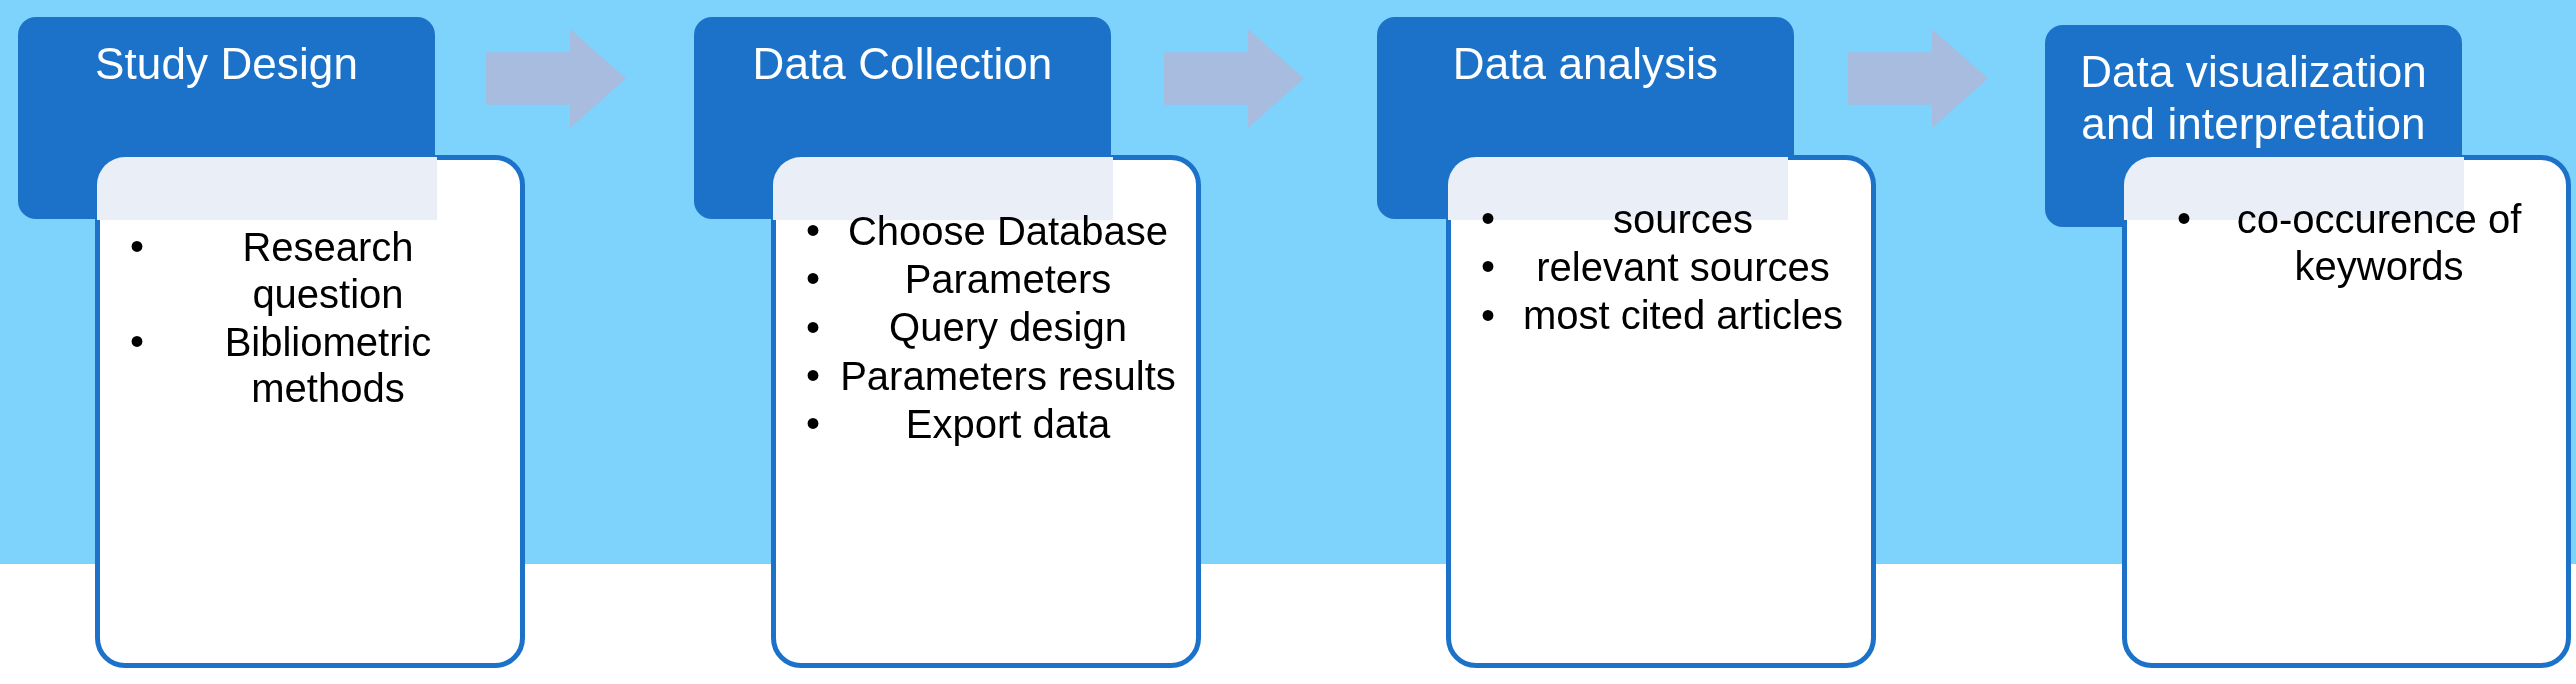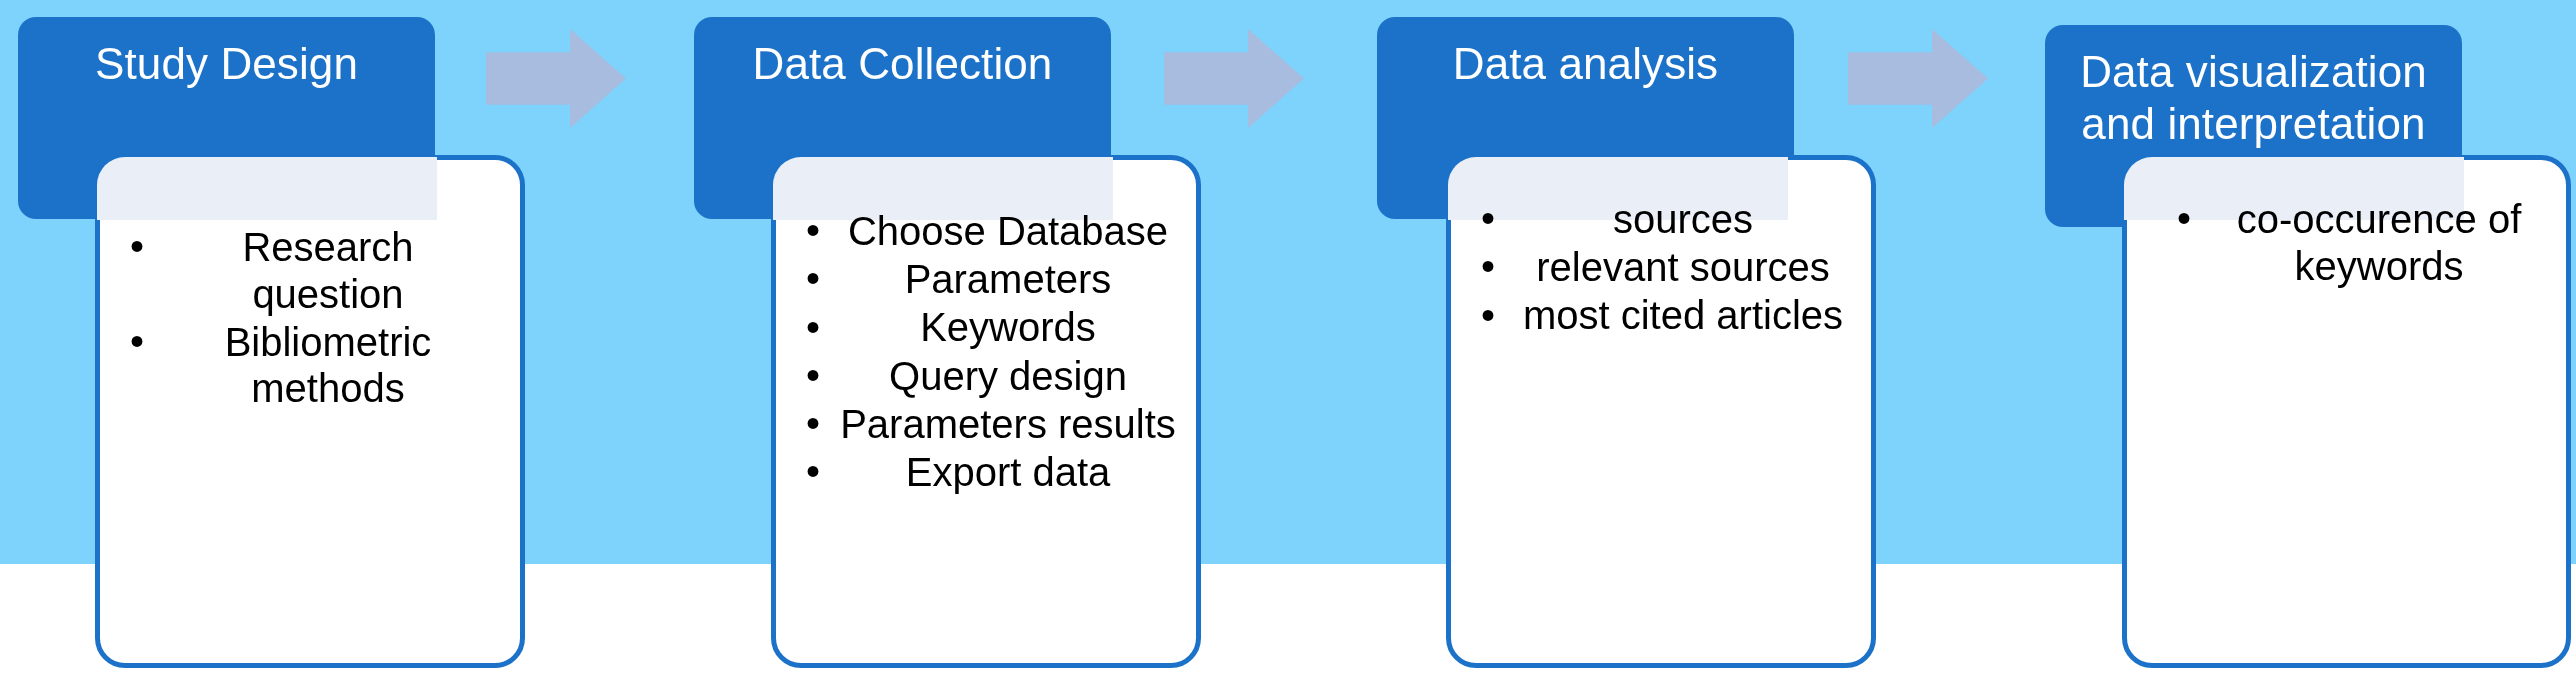--- a/index.html
+++ b/index.html
@@ -128,21 +128,20 @@
       <div class="header-title">Data Collection</div>
     </div>
 
     <div class="body-card" style="left:95px; top:155px; width:430px; height:513px;"></div>
 
     <div class="overlap-tint" style="left:97px; top:157px; width:340px; height:63px;"></div>
 
     <ul class="bullet-list" style="left:130px; top:208px; width:371px;">
       <li class="bullet-item">Choose Database</li>
       <li class="bullet-item">Parameters</li>
-      <li class="bullet-item">Keywords</li>
       <li class="bullet-item">Query design</li>
       <li class="bullet-item">Parameters results</li>
       <li class="bullet-item">Export data</li>
     </ul>
   </div>
 
   <div class="arrow" style="left:1164px; top:25px; width:140px; height:107px;">
     <svg width="140" height="107" viewBox="0 0 170 130">
       <polygon points="0,33 102,33 102,5 170,65 102,125 102,97 0,97" fill="#A7BCDE"></polygon>
     </svg>

